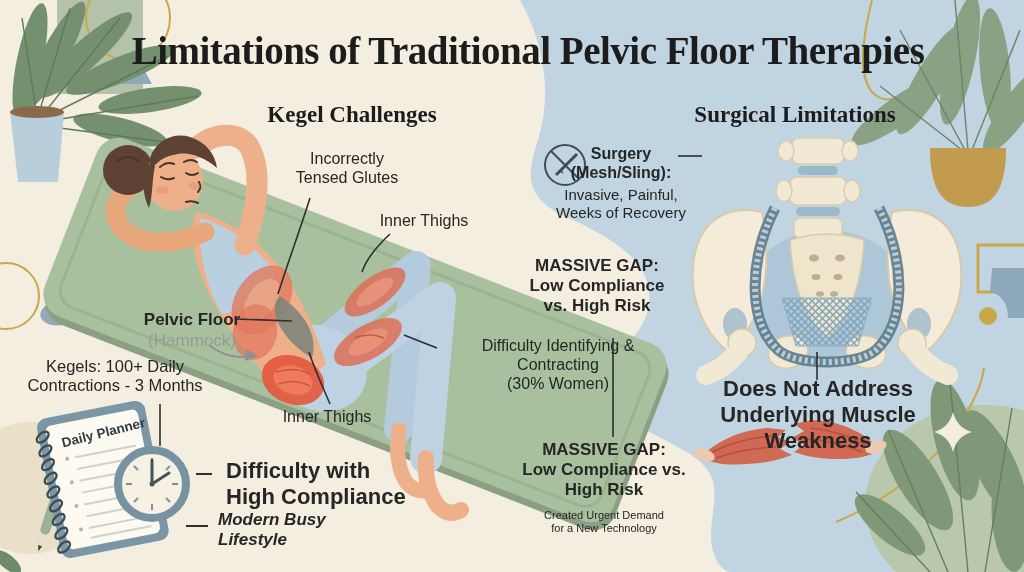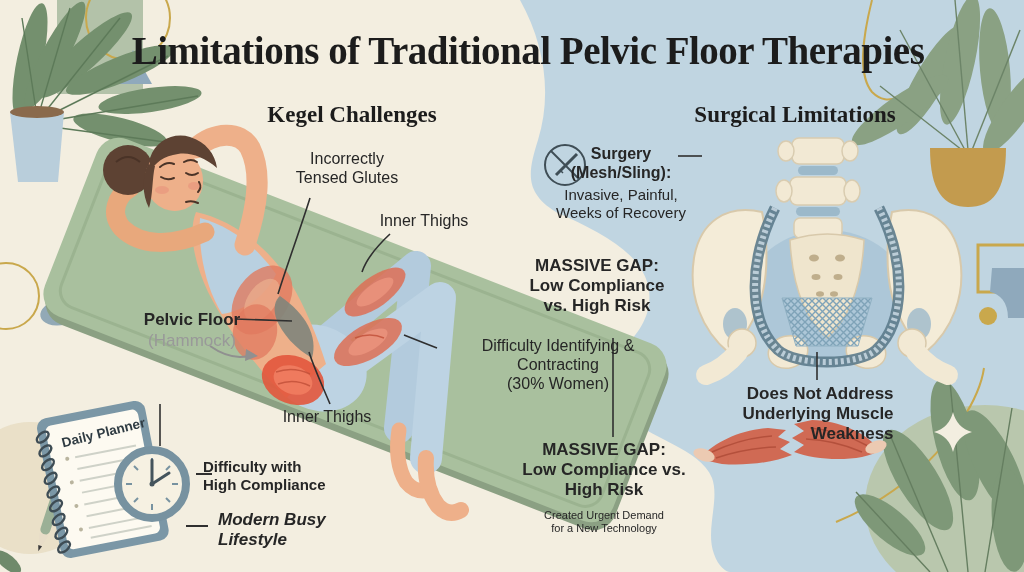--- a/index.html
+++ b/index.html
@@ -15,26 +15,26 @@
   #title{top:28px;left:528px;font-size:39px;letter-spacing:-.5px;white-space:nowrap;}
   #kegel-heading{top:101px;left:352px;font-size:23px;white-space:nowrap;}
   #surgical-heading{top:101px;left:795px;font-size:23px;white-space:nowrap;}
   #glutes{top:150px;left:347px;font-size:16px;}
   #innerthighs-top{top:212px;left:424px;font-size:16px;white-space:nowrap;}
   #pelvicfloor{top:310px;left:192px;font-size:17px;font-weight:bold;}
   #pelvicfloor-sub{top:331px;left:192px;font-size:17px;}
   #difficulty-id{top:337px;left:523px;font-size:16px;margin-left:35px;}
   #innerthighs-bottom{top:408px;left:327px;font-size:16px;white-space:nowrap;}
   #kegels-note{top:357px;left:115px;font-size:16.5px;}
-  #compliance{top:458px;left:203px;font-size:15px;}
+  #compliance{top:458px;left:226px;font-size:22px;}
   #lifestyle{top:510px;left:218px;font-size:17px;font-style:italic;}
   #surgery-title{top:145px;left:621px;font-size:16px;}
   #surgery-sub{top:186px;left:621px;font-size:15px;}
   #gap-top{top:256px;left:597px;font-size:17px;}
-  #weakness{top:384px;left:818px;font-size:17px;text-align:right;}
+  #weakness{top:376px;left:818px;font-size:22px;}
   #gap-bottom{top:440px;left:604px;font-size:17px;}
   #gap-bottom-sub{top:509px;left:604px;font-size:11px;}
 </style>
 </head>
 <body>
 
 <div class="stage">
 
 <svg width="1024" height="572" viewBox="0 0 1024 572">
   <defs>
@@ -327,20 +327,22 @@
 
 <div class="lbl" id="glutes">Incorrectly
 Tensed Glutes</div>
 <div class="lbl" id="innerthighs-top">Inner Thighs</div>
 <div class="lbl" id="pelvicfloor">Pelvic Floor</div>
 <div class="lbl italic-gray" id="pelvicfloor-sub">(Hammock)</div>
 <div class="lbl" id="difficulty-id">Difficulty Identifying &amp;
 Contracting
 (30% Women)</div>
 <div class="lbl" id="innerthighs-bottom">Inner Thighs</div>
+<div class="lbl" id="kegels-note">Kegels: 100+ Daily
+Contractions - 3 Months</div>
 <div class="lbl b left" id="compliance">Difficulty with
 High Compliance</div>
 <div class="lbl b left" id="lifestyle">Modern Busy
 Lifestyle</div>
 
 <div class="lbl b" id="surgery-title">Surgery
 (Mesh/Sling):</div>
 <div class="lbl" id="surgery-sub">Invasive, Painful,
 Weeks of Recovery</div>
 <div class="lbl b" id="gap-top">MASSIVE GAP:

